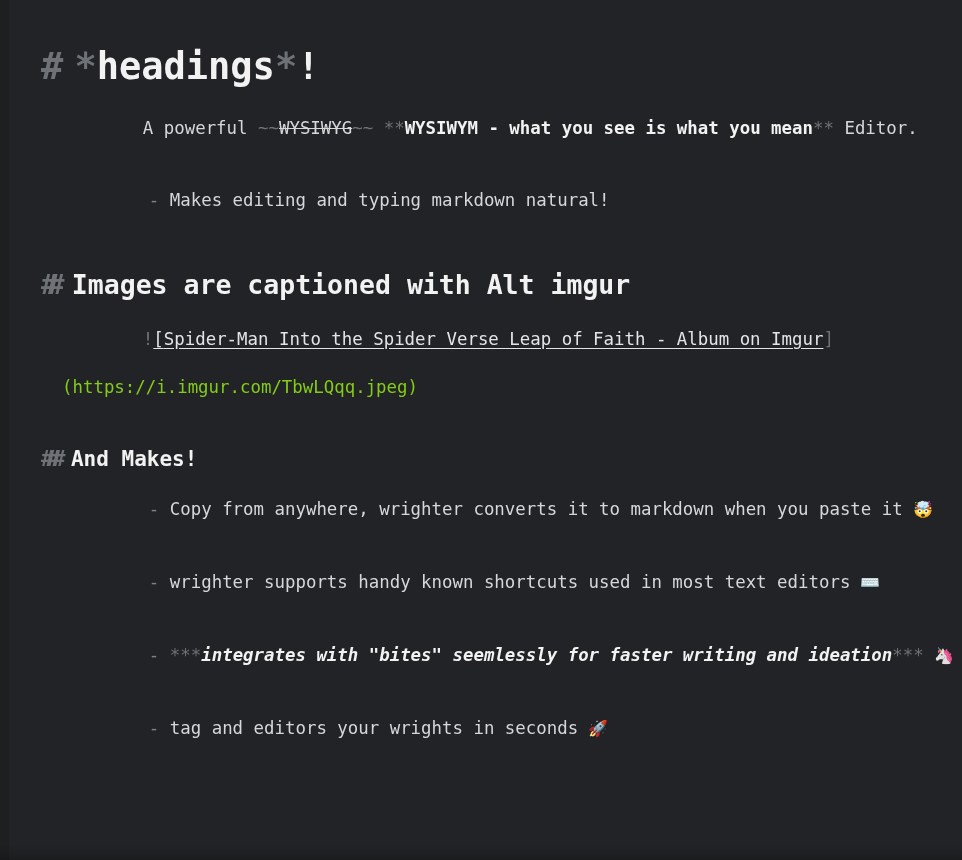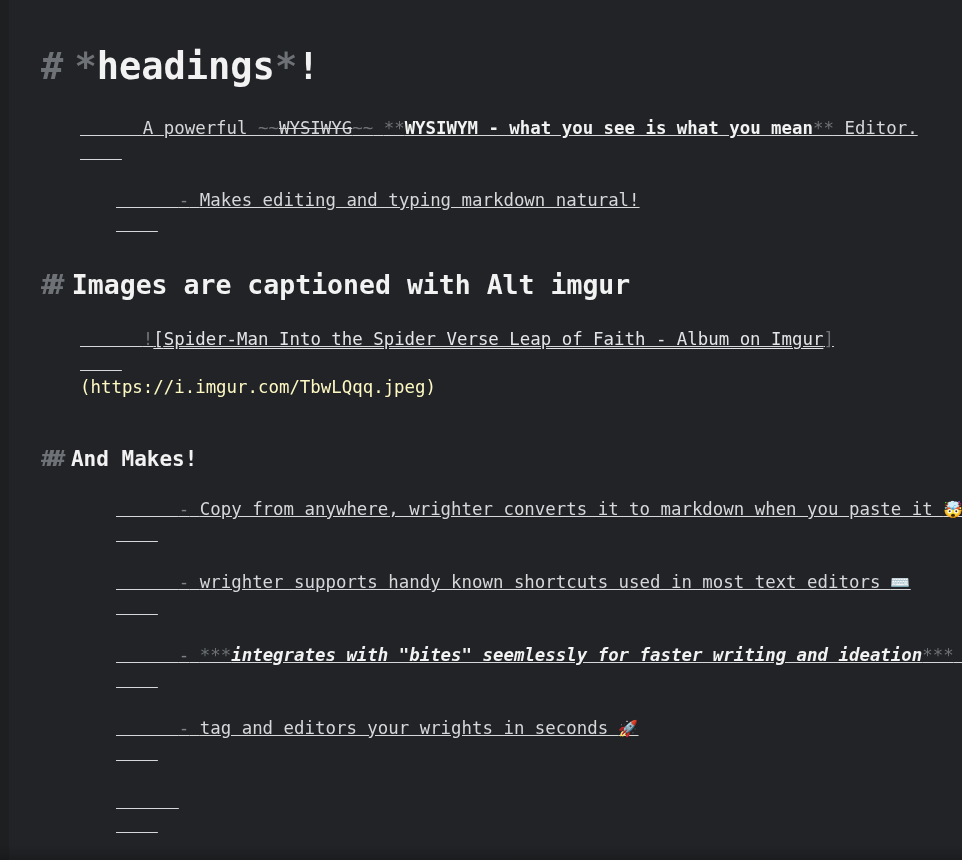--- a/index.html
+++ b/index.html
@@ -86,43 +86,42 @@
   }
   .h3 .hashes { font-size: 21px; margin-right: 0.58em; }
 
   
   .para, .li {
     color: #d6d7d9;
     font-size: 17.4px;
     line-height: 24px;
     white-space: pre;
     letter-spacing: 0px;
-    text-decoration: underline;
   }
   .para { padding-left: 80px; }
-  .li   { padding-left: 116px; }
+  .li   { padding-left: 86px; }
 
   .dash { color: #7e8287; }
 
   
   .sig { color: #6e7175; }
 
   .b   { font-weight: bold; color: #f2f2f2; }
   .bi  { font-weight: bold; font-style: italic; color: #f2f2f2; }
   .strike { text-decoration: line-through; color: #d6d7d9; }
 
   .link {
     color: #e3e4e6;
     text-decoration: underline;
     text-underline-offset: 3px;
     cursor: pointer;
   }
   .url-line {
-    color: #fef9c3;
-    padding-left: 80px;
+    color: #84cc16;
+    padding-left: 62px;
     font-size: 17.4px;
     line-height: 24px;
     white-space: pre;
   }
 
   .emoji {
     font-family: "DejaVu Sans", sans-serif;
     font-size: 16px;
   }
 

